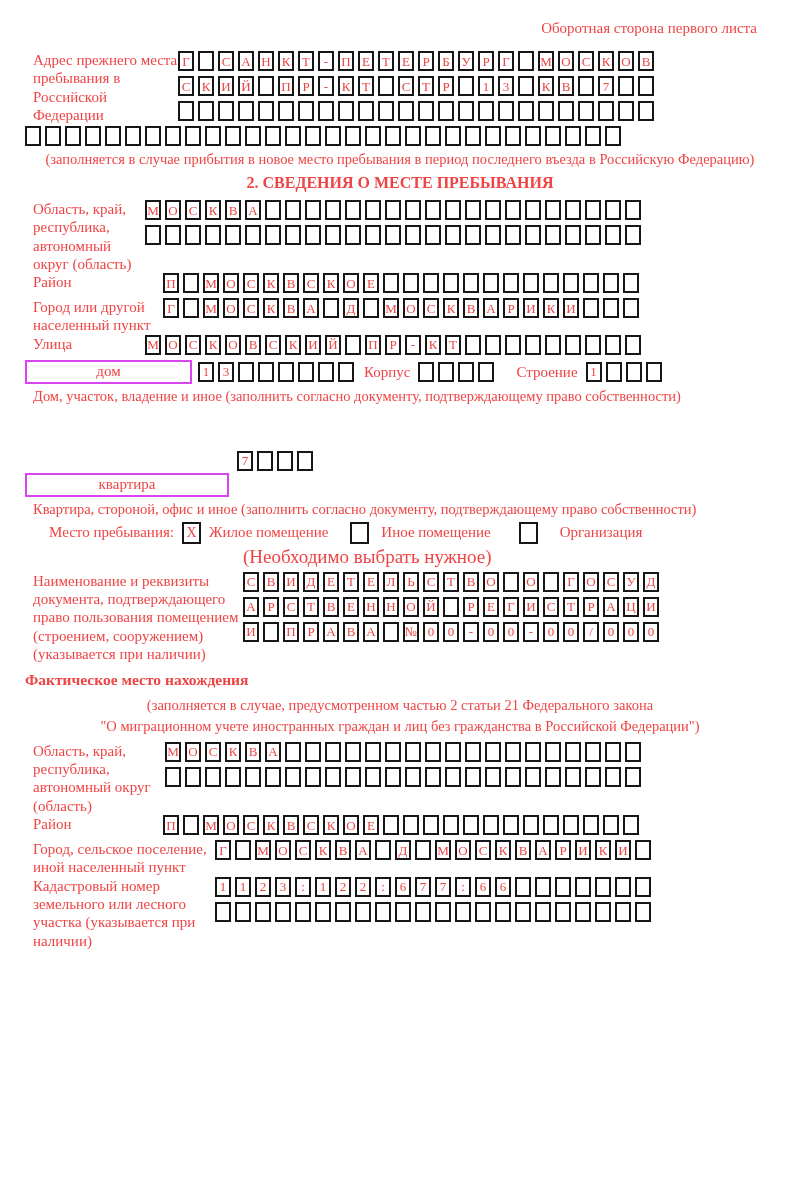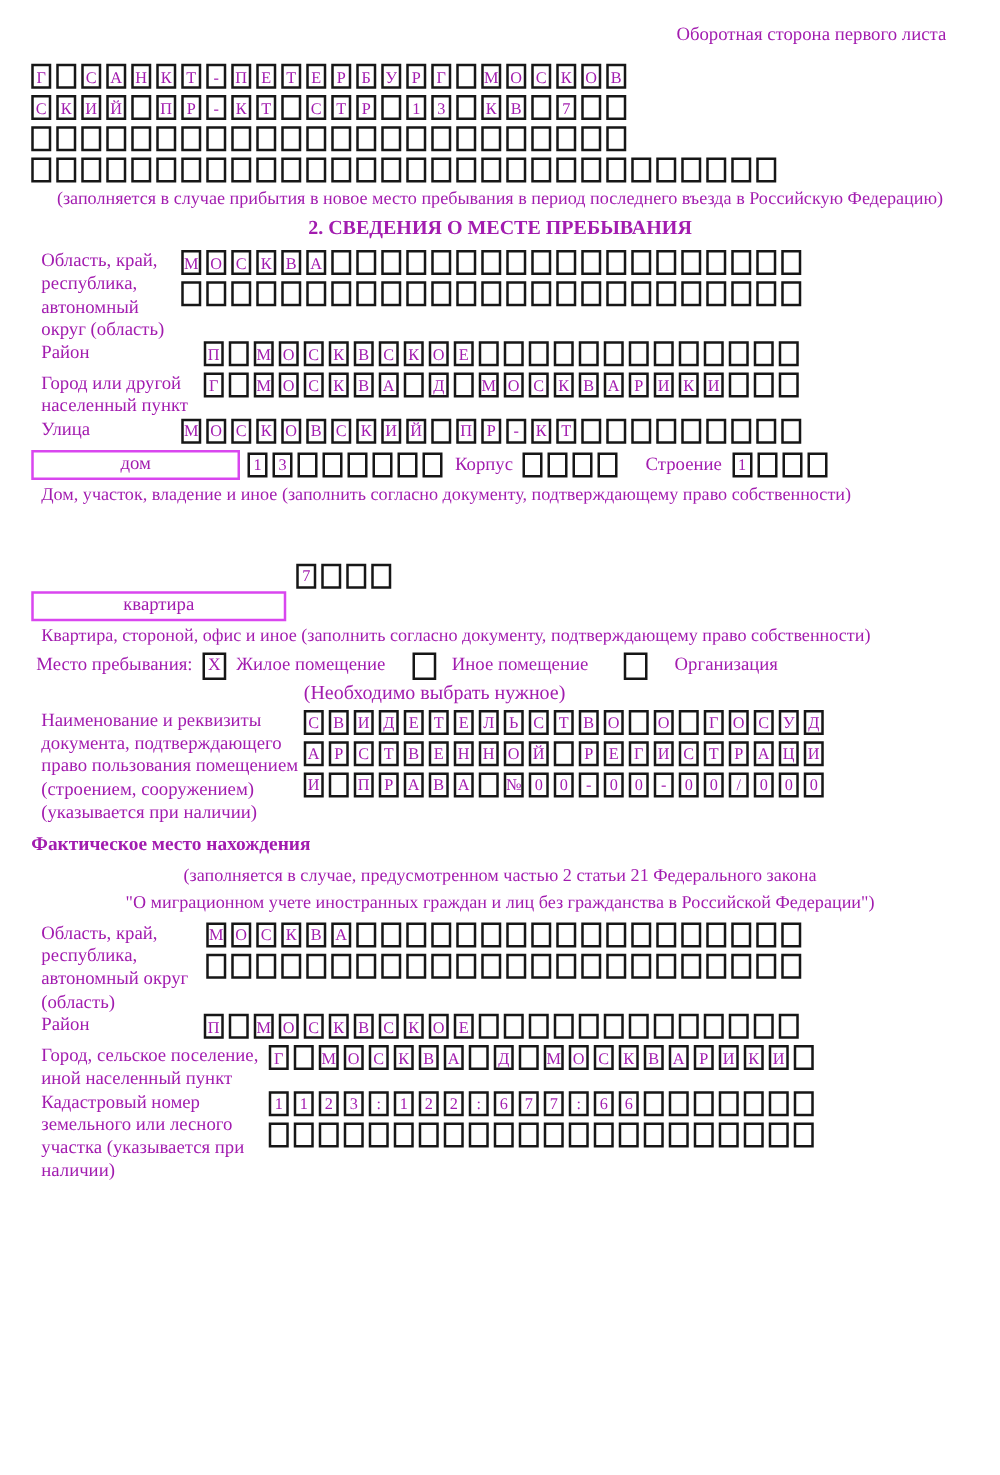--- a/index.html
+++ b/index.html
@@ -1,19 +1,19 @@
 <!DOCTYPE html>
 <html><head>
 <meta charset="utf-8">
 <style>
   * { margin:0; padding:0; box-sizing:border-box; }
   body { background:#ffffff; }
   .page {
     width:800px; height:1180px; margin:0 auto; background:#ffffff;
-    font-family:"Liberation Serif","DejaVu Serif",serif; color:#a21caf;
+    font-family:"Liberation Serif","DejaVu Serif",serif; color:#ef4444;
     padding:20px 25px 0 25px; overflow:hidden; position:relative;
   }
   .header-note { text-align:right; font-size:15px; padding-right:18px; margin-bottom:14px; }
 
   .field { display:flex; align-items:flex-start; }
   .flabel { font-size:15px; line-height:1.22; padding-left:8px; flex:0 0 auto; }
   .rows { display:flex; flex-direction:column; }
   .cellrow { display:flex; margin-bottom:5px; }
   .cellgroup { display:flex; }
   .cell {
@@ -29,22 +29,22 @@
     border:2px solid #d946ef; height:24px; display:inline-flex;
     align-items:center; justify-content:center; font-size:15px; flex:0 0 auto;
   }
   .inline-label { font-size:15px; line-height:24px; flex:0 0 auto; }
 
   .checkbox {
     width:19px; height:22px; border:2px solid #161616; display:inline-flex;
     align-items:center; justify-content:center; font-size:14px; flex:0 0 auto;
   }
 
-  .stay-row { display:flex; align-items:center; margin:4px 0 2px 4px; font-size:15px; }
-  .stay-note { font-size:16px; margin-left:218px; margin-bottom:4px; }
+  .stay-row { display:flex; align-items:center; margin:4px 0 2px 24px; font-size:15px; }
+  .stay-note { font-size:19px; margin-left:218px; margin-bottom:4px; }
 
   .w120 { width:120px; } .w138 { width:138px; } .w140 { width:140px; }
   .w190 { width:190px; }
 
   .actual-title { text-align:left; font-weight:bold; font-size:15.5px; margin:8px 0 6px 0; }
   .actual-note { text-align:center; font-size:14.5px; line-height:1.4; margin-bottom:6px; }
 
   .stamp-area { margin-left:350px; width:405px; margin-top:6px; }
   .stamp-box { width:357px; height:173px; border:2px solid #161616; margin-left:22px; background:#fff; }
   .stamp-caption { width:405px; text-align:center; font-size:14.5px; line-height:1.38; margin-top:4px; }
@@ -53,20 +53,21 @@
   .house-row { display:flex; align-items:center; margin-bottom:4px; }
 </style>
 </head>
 <body>
 
 <div class="page">
 
   <div class="header-note">Оборотная сторона первого листа</div>
 
   <div class="field">
+    <div class="flabel w138" style="width:153px;">Адрес прежнего места пребывания в Российской Федерации</div>
     <div class="rows">
       <div class="cellrow">
           <span class="cell">Г</span>
           <span class="cell"></span>
           <span class="cell">С</span>
           <span class="cell">А</span>
           <span class="cell">Н</span>
           <span class="cell">К</span>
           <span class="cell">Т</span>
           <span class="cell">-</span>

